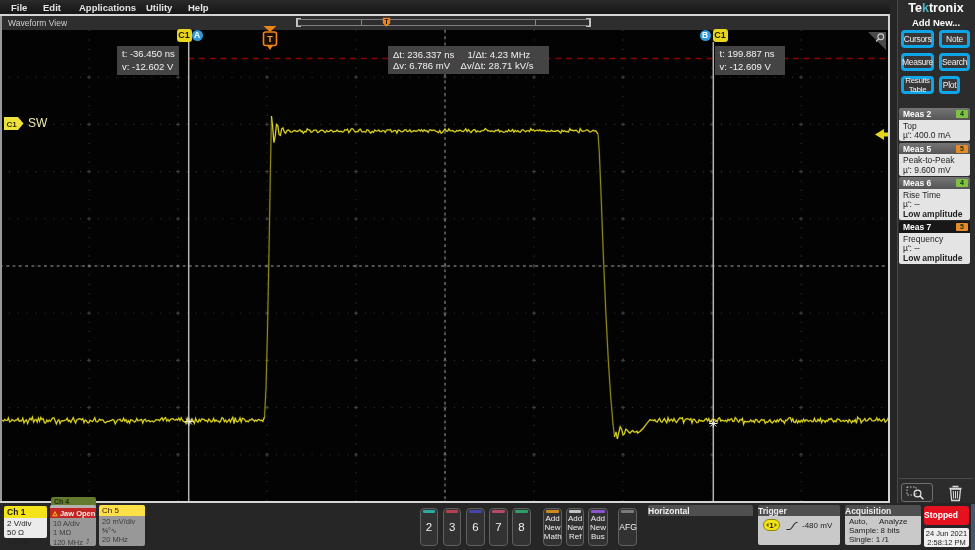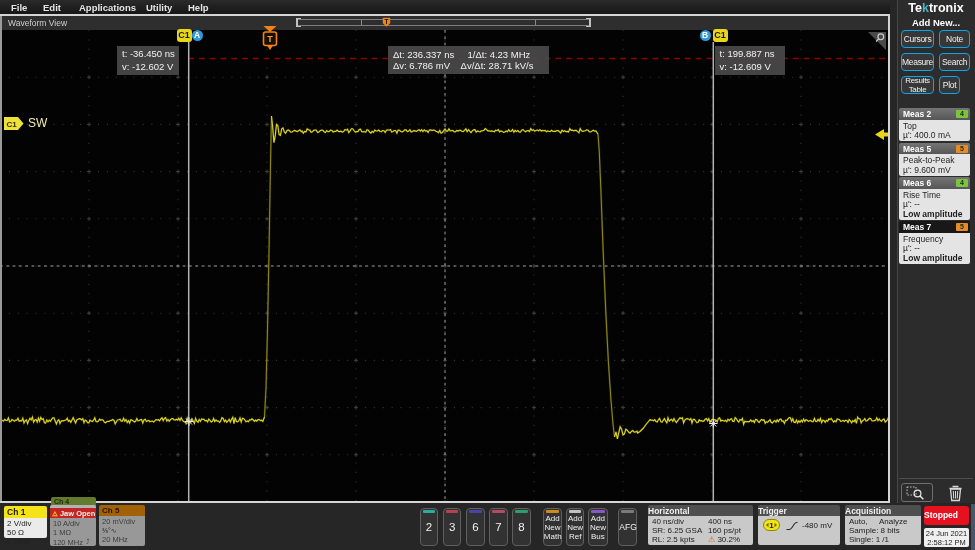--- a/index.html
+++ b/index.html
@@ -4,21 +4,21 @@
 html,body{width:975px;height:550px;background:#262626;font-family:"Liberation Sans",sans-serif;overflow:hidden}
 body{position:relative}
 .a{position:absolute}
 .mi{color:#e4e4e4;font-size:9.5px;font-weight:bold}
 .badge{border-radius:3px;font-weight:bold;text-align:center}
 .ro{background:rgba(74,74,74,.92);color:#f2f2f2;font-size:9.5px;line-height:12.5px;padding:2px 0 2px 5px;white-space:pre}
 .panel-h{background:#4f4f4f;color:#f0f0f0;font-size:8.5px;font-weight:bold;padding:1px 0 0 0;height:10.5px;border-radius:2px 2px 0 0}
 .panel-b{background:#c9c9c9;color:#1c1c1c;font-size:8px;border-radius:0 0 2px 2px}
 .prow{position:absolute;white-space:pre}
 .nbtn{background:#323232;border:1px solid #5f5f5f;border-radius:4px;color:#f0f0f0;text-align:center}
-.sbtn{background:#373737;border:1px solid #0ea5e9;border-radius:4px;color:#f2f2f2;font-size:8.5px;letter-spacing:-0.3px;display:flex;align-items:center;justify-content:center;text-align:center;line-height:9px}
+.sbtn{background:#373737;border:3px solid #0ea5e9;border-radius:4px;color:#f2f2f2;font-size:8.5px;letter-spacing:-0.3px;display:flex;align-items:center;justify-content:center;text-align:center;line-height:9px}
 .mb{background:#e4e4e4;color:#1e1e1e;font-size:8.5px;line-height:9.5px;padding:2px 0 0 4px;border-radius:0 0 2px 2px}
 .tag{position:absolute;right:2px;top:2px;width:12px;height:8px;border-radius:1px;font-size:7px;font-weight:bold;color:#143014;text-align:center;line-height:8px}
 </style></head><body>
 
 <div class="a" style="left:0;top:0;width:890px;height:14px;background:linear-gradient(#2a2a2a,#161616)">
   <span class="a mi" style="left:11px;top:2px">File</span>
   <span class="a mi" style="left:43px;top:2px">Edit</span>
   <span class="a mi" style="left:79px;top:2px">Applications</span>
   <span class="a mi" style="left:146px;top:2px">Utility</span>
   <span class="a mi" style="left:188px;top:2px">Help</span>
@@ -129,45 +129,37 @@
   <div style="background:#ebebeb;height:20px;border-radius:0 0 2px 2px;color:#222;font-size:8px;line-height:9.4px;padding:1px 0 0 3px">2 V/div<br>50 Ω<br>1 GHz</div>
 </div>
 
 <div class="a" style="left:50px;top:505px;width:46px;height:41px">
   <div style="background:#b2b2b2;height:3px;border-radius:2px 2px 0 0"></div>
   <div style="background:#c32424;height:10px;color:#f4f0e6;font-size:7.5px;font-weight:bold;padding:1px 0 0 2px;white-space:nowrap"><span style="color:#f5d512;font-size:6.5px">⚠</span> Jaw Open</div>
   <div style="background:#989898;height:28px;border-radius:0 0 2px 2px;color:#3d3d3d;font-size:7.5px;line-height:9.3px;padding:1px 0 0 3px;position:relative">10 A/div<br>1 MΩ<br>120 MHz<span style="position:absolute;left:36px;top:19px;font-size:7px;color:#2e2e2e">⤴</span></div>
 </div>
 
 <div class="a" style="left:99px;top:505px;width:46px;height:41px">
-  <div style="background:#a16207;height:10.5px;border-radius:2px 2px 0 0;color:#2b1200;font-size:8px;font-weight:bold;padding:1px 0 0 3px">Ch 5</div>
+  <div style="background:#fde047;height:10.5px;border-radius:2px 2px 0 0;color:#2b1200;font-size:8px;font-weight:normal;padding:1px 0 0 3px">Ch 5</div>
   <div style="background:#989898;height:30.5px;border-radius:0 0 2px 2px;color:#3d3d3d;font-size:7.5px;line-height:9.3px;padding:1px 0 0 3px;position:relative">20 mV/div<br><span style="font-size:7px;color:#2e2e2e">⅗°∿</span><br>20 MHz<span style="position:absolute;left:36px;top:28.5px;font-size:7px;color:#2e2e2e">⤴</span></div>
 </div>
 
 <div class="a nbtn" style="left:419.7px;top:507.5px;width:18.7px;height:38px;font-size:11.5px;line-height:37px">2<div style="position:absolute;left:2px;top:1.5px;width:12.7px;height:2.5px;background:#2aada0;border-radius:1px"></div></div>
 <div class="a nbtn" style="left:442.8px;top:507.5px;width:18.7px;height:38px;font-size:11.5px;line-height:37px">3<div style="position:absolute;left:2px;top:1.5px;width:12.7px;height:2.5px;background:#b5404f;border-radius:1px"></div></div>
 <div class="a nbtn" style="left:465.9px;top:507.5px;width:19.0px;height:38px;font-size:11.5px;line-height:37px">6<div style="position:absolute;left:2px;top:1.5px;width:13.0px;height:2.5px;background:#4743ab;border-radius:1px"></div></div>
 <div class="a nbtn" style="left:489.0px;top:507.5px;width:19.0px;height:38px;font-size:11.5px;line-height:37px">7<div style="position:absolute;left:2px;top:1.5px;width:13.0px;height:2.5px;background:#b44a66;border-radius:1px"></div></div>
 <div class="a nbtn" style="left:512.1px;top:507.5px;width:18.7px;height:38px;font-size:11.5px;line-height:37px">8<div style="position:absolute;left:2px;top:1.5px;width:12.7px;height:2.5px;background:#2b9e6a;border-radius:1px"></div></div>
 
 <div class="a nbtn" style="left:542.8px;top:507.5px;width:19.5px;height:38px;font-size:8px;line-height:9.3px;padding-top:5px">Add<br>New<br>Math<div style="position:absolute;left:2px;top:1.5px;width:13.5px;height:2.5px;background:#cc8a1e;border-radius:1px"></div></div>
 <div class="a nbtn" style="left:565.9px;top:507.5px;width:18.5px;height:38px;font-size:8px;line-height:9.3px;padding-top:5px">Add<br>New<br>Ref<div style="position:absolute;left:2px;top:1.5px;width:12.5px;height:2.5px;background:#c0c0c0;border-radius:1px"></div></div>
 <div class="a nbtn" style="left:588.2px;top:507.5px;width:19.5px;height:38px;font-size:8px;line-height:9.3px;padding-top:5px">Add<br>New<br>Bus<div style="position:absolute;left:2px;top:1.5px;width:13.5px;height:2.5px;background:#8a55cc;border-radius:1px"></div></div>
 <div class="a nbtn" style="left:618.3px;top:507.5px;width:19px;height:38px;font-size:8.5px;line-height:36px">AFG<div style="position:absolute;left:2px;top:1.5px;width:13px;height:2.5px;background:#7a7a7a;border-radius:1px"></div></div>
 
 <div class="a" style="left:648px;top:505px;width:105px;height:40px">
   <div class="panel-h">Horizontal</div>
-  <div class="panel-b" style="height:29.5px;position:relative">
-    <span class="prow" style="left:4px;top:1px">40 ns/div</span>
-      <span class="prow" style="left:60px;top:1px">400 ns</span>
-    <span class="prow" style="left:4px;top:10px">SR: 6.25 GSA</span>
-      <span class="prow" style="left:60px;top:10px">160 ps/pt</span>
-    <span class="prow" style="left:4px;top:19px">RL: 2.5 kpts</span>
-      <span class="prow" style="left:60px;top:19px"><span style="color:#d95f00;font-size:8px">⚠</span> 30.2%</span>
-  </div>
 </div>
 
 <div class="a" style="left:758px;top:505px;width:82px;height:40px">
   <div class="panel-h">Trigger</div>
   <div class="panel-b" style="height:29.5px;position:relative">
     <svg class="a" style="left:5px;top:3.5px" width="17" height="12" viewBox="0 0 17 12">
       <rect x="0.5" y="0.5" width="16" height="11" rx="5.5" fill="#f3e318" stroke="#8a8a00" stroke-width="1"></rect>
       <path d="M3 6 l2.5 -2.2 v4.4 z M14 6 l-2.5 -2.2 v4.4 z" fill="#6b6200"></path>
       <text x="8.5" y="9" font-size="8" font-weight="bold" fill="#1c1c00" text-anchor="middle">1</text>
     </svg>

